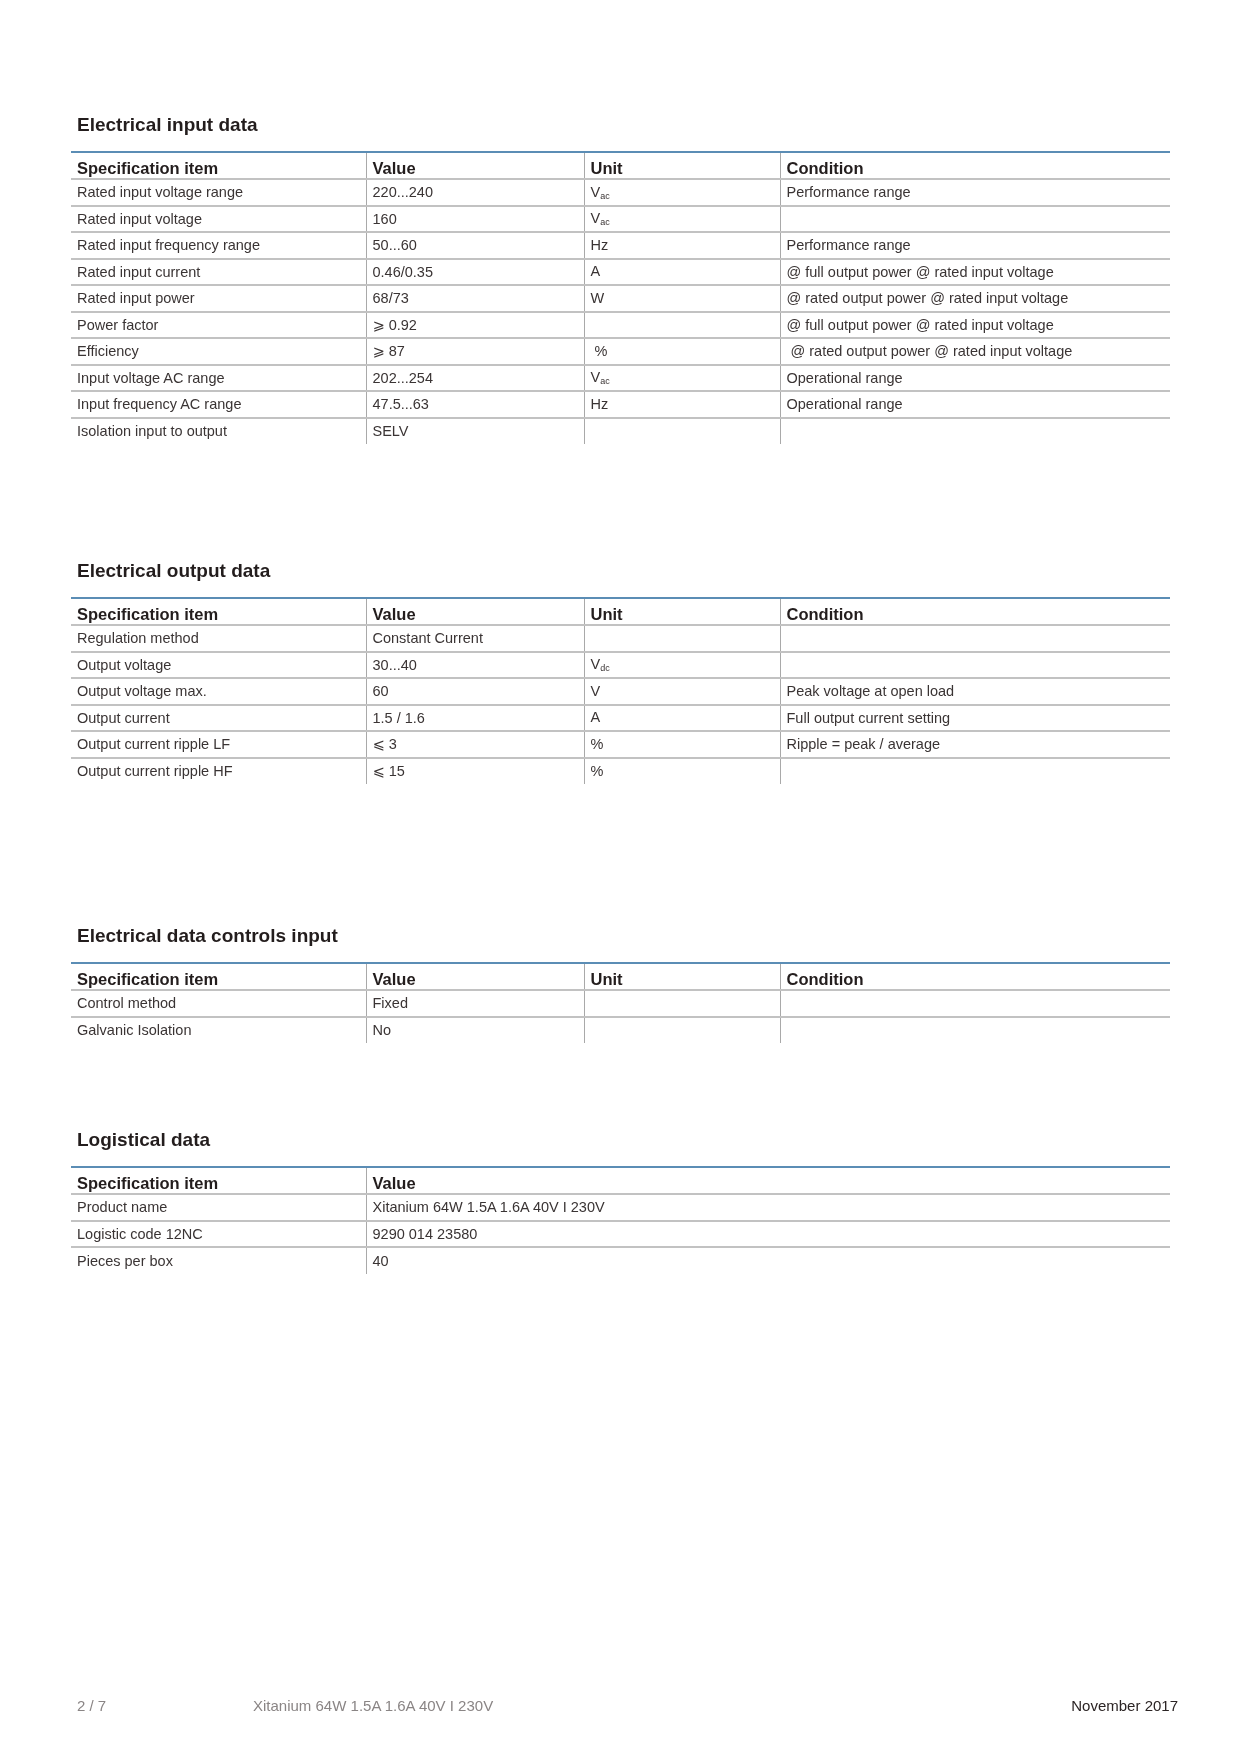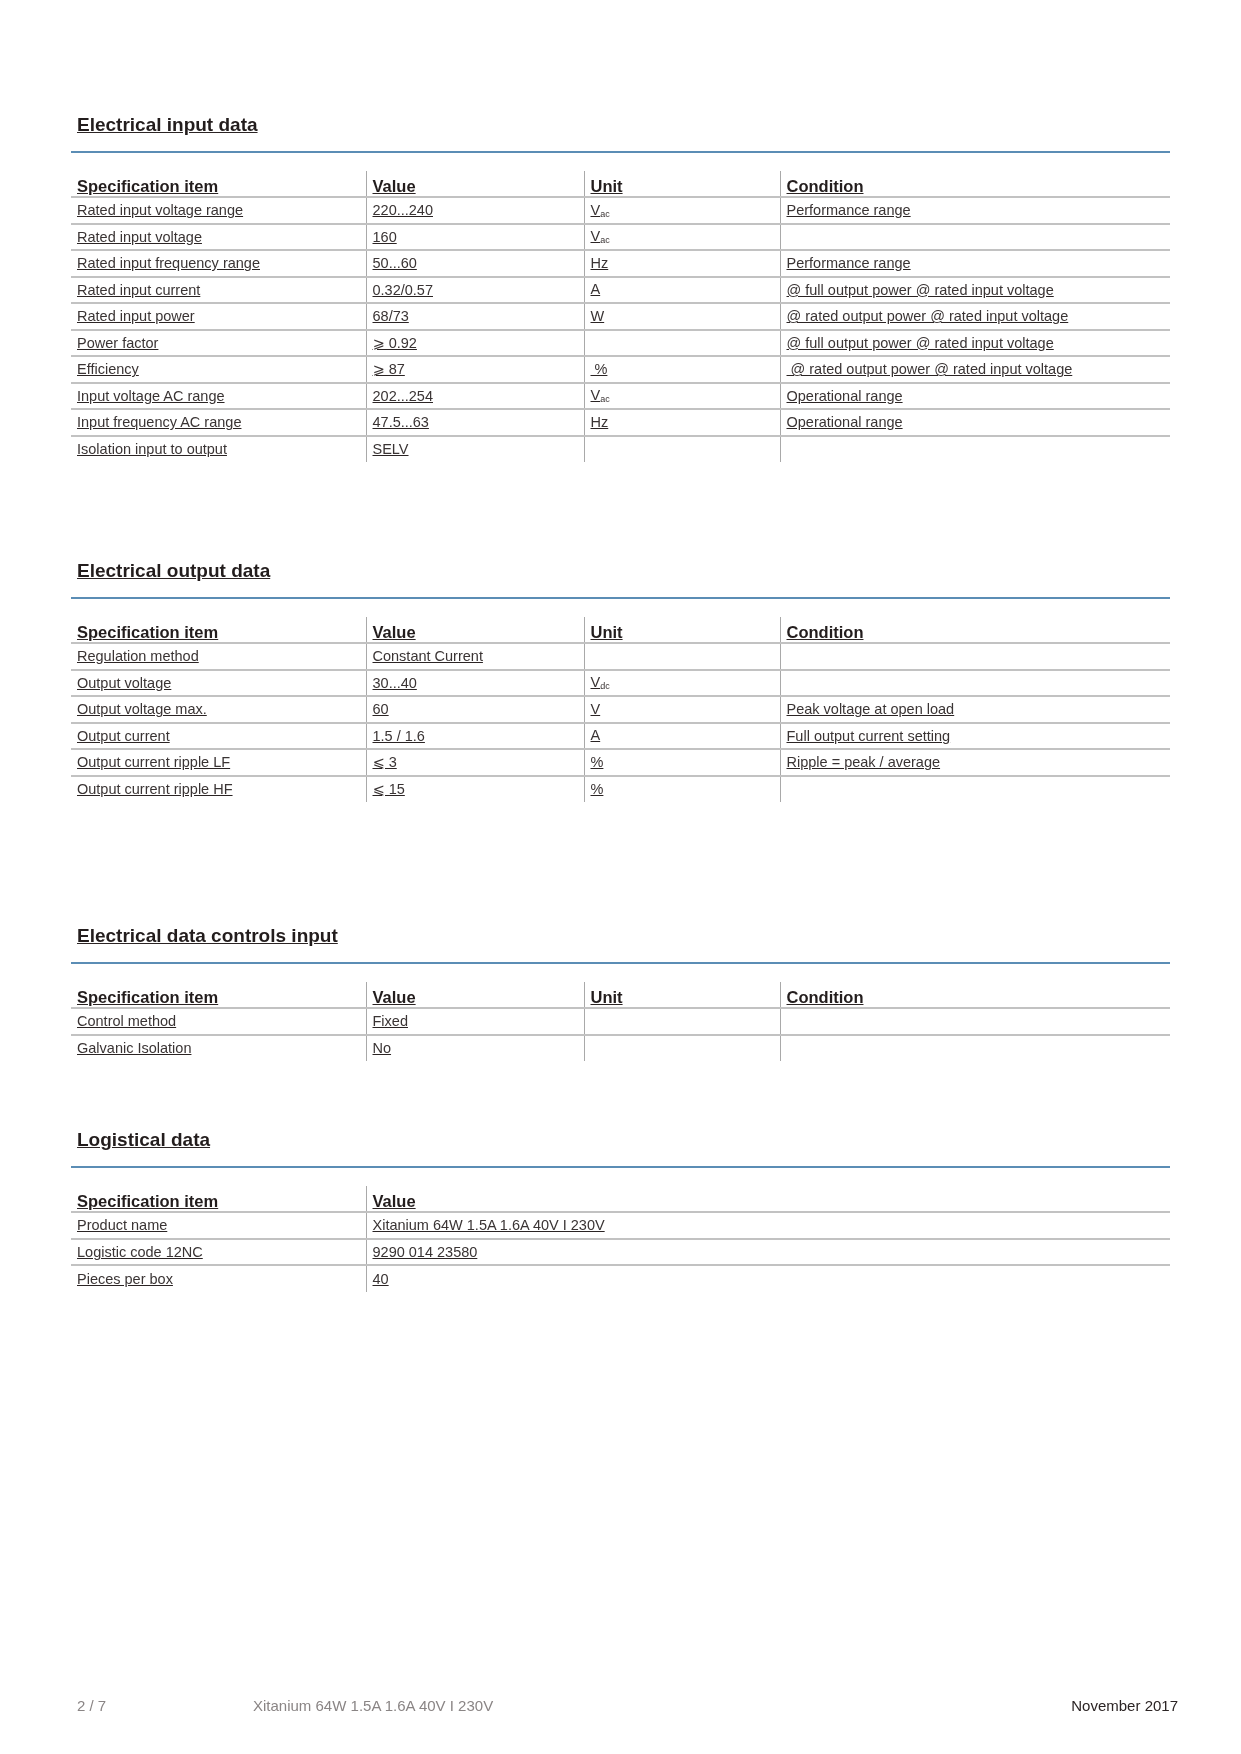--- a/index.html
+++ b/index.html
@@ -3,39 +3,38 @@
 <meta charset="utf-8">
 <style>
   * { box-sizing: border-box; margin: 0; padding: 0; }
   html, body { width: 1241px; height: 1754px; background: #ffffff; }
   body {
     position: relative;
     font-family: "Liberation Sans", "DejaVu Sans", sans-serif;
     color: #2b2424;
     overflow: hidden;
   }
-  .section { position: absolute; left: 71px; width: 1099px; text-decoration: underline; }
+  .section { position: absolute; left: 71px; width: 1099px; }
   .section-title {
     font-size: 19px;
     font-weight: bold;
     color: #231d1d;
     height: 26px;
     line-height: 26px;
     padding-left: 6px;
   }
   .blue-rule {
     height: 2px;
     background: #5b8db5;
     margin-top: 13px;
   }
   table.spec {
     border-collapse: collapse;
     width: 1099px;
     table-layout: fixed;
-    margin-top: 18px;
   }
   table.spec th {
     text-align: left;
     font-size: 16.5px;
     font-weight: bold;
     color: #231d1d;
     height: 26px;
     padding: 2px 6px 0 6px;
     vertical-align: bottom;
     border-bottom: 2px solid #c2c2c2;
@@ -100,21 +99,21 @@
           <td></td>
         </tr>
       <tr>
           <td>Rated input frequency range</td>
           <td>50...60</td>
           <td><span>Hz</span><sub class="u"></sub></td>
           <td>Performance range</td>
         </tr>
       <tr>
           <td>Rated input current</td>
-          <td>0.32/0.57</td>
+          <td>0.46/0.35</td>
           <td><span>A</span><sub class="u"></sub></td>
           <td>@ full output power @ rated input voltage</td>
         </tr>
       <tr>
           <td>Rated input power</td>
           <td>68/73</td>
           <td><span>W</span><sub class="u"></sub></td>
           <td>@ rated output power @ rated input voltage</td>
         </tr>
       <tr>

